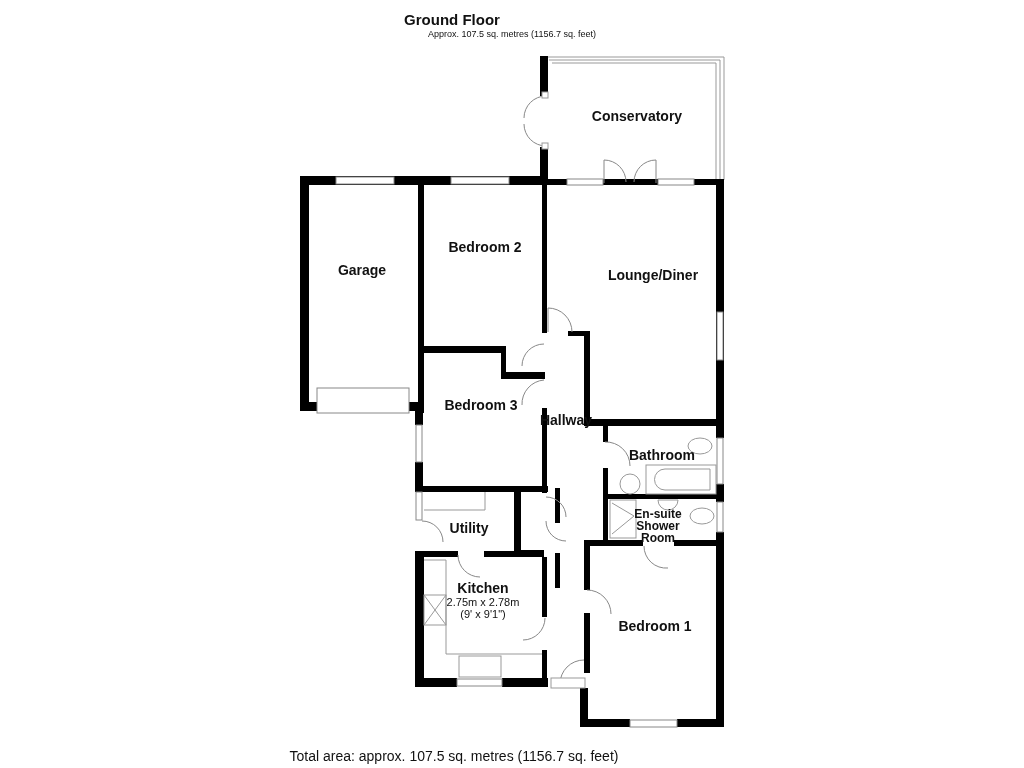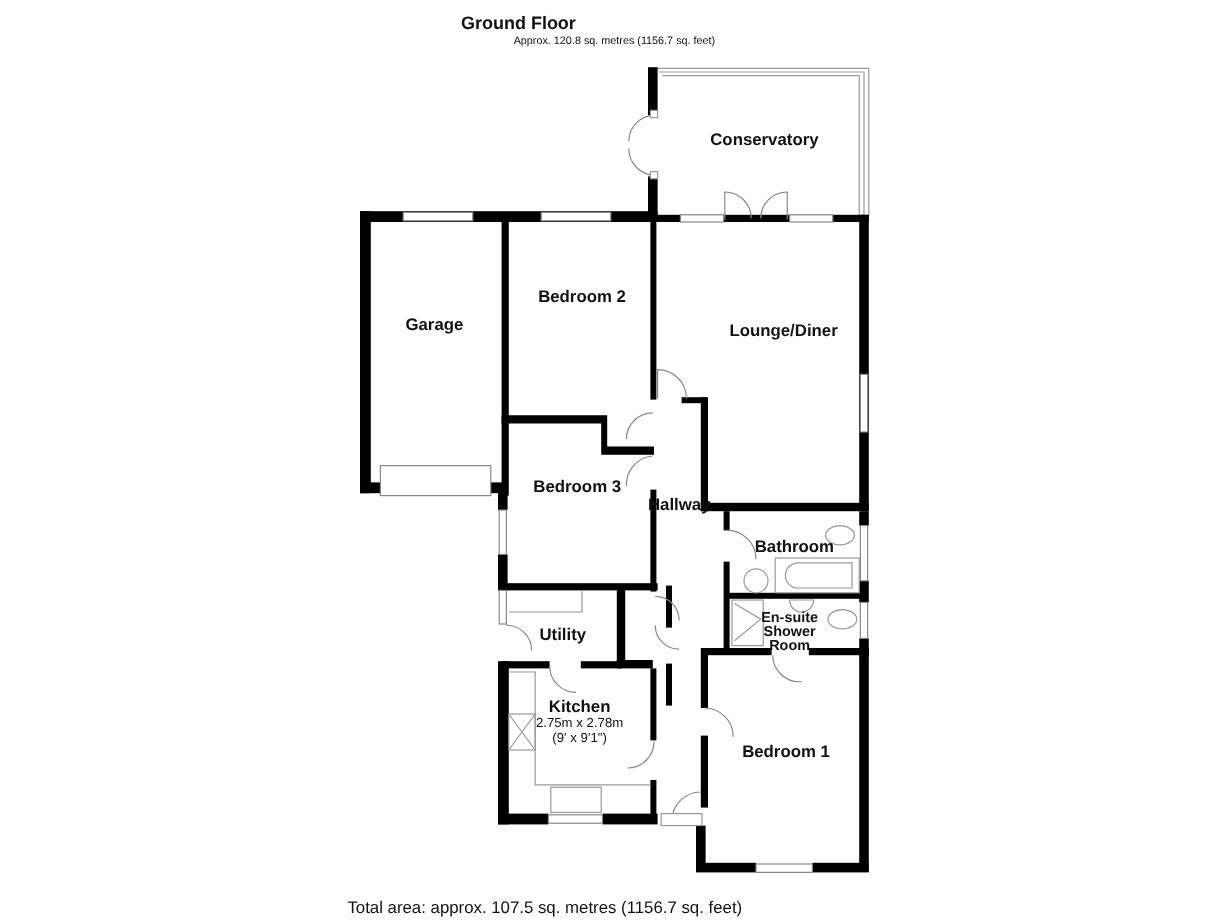--- a/index.html
+++ b/index.html
@@ -1,34 +1,34 @@
 <!DOCTYPE html>
 <html><head>
 <meta charset="utf-8">
 <style>
   html, body { margin: 0; padding: 0; background: #ffffff; }
   body { width: 1024px; height: 768px; position: relative; overflow: hidden; font-family: "Liberation Sans", sans-serif; color: #111; }
-  .title { position: absolute; left: 0; width: 864px; top: 11px; text-align: center; font-size: 15px; font-weight: bold; }
+  .title { position: absolute; left: 0; width: 864px; top: 11px; text-align: center; font-size: 15px; font-weight: bold; padding-left: 20px; }
   .subtitle { position: absolute; left: 0; width: 1024px; top: 29px; text-align: center; font-size: 9px; }
   .footer { position: absolute; left: 0; width: 908px; top: 748px; text-align: center; font-size: 14px; }
   svg#plan { position: absolute; left: 0; top: 0; }
   .room-label { font-family: "Liberation Sans", sans-serif; font-weight: bold; font-size: 14px; fill: #111; }
   .room-label-sm { font-family: "Liberation Sans", sans-serif; font-weight: bold; font-size: 12px; fill: #111; }
   .dim-label { font-family: "Liberation Sans", sans-serif; font-size: 11px; fill: #111; }
   .wall { fill: #000; }
   .win { fill: #fff; stroke: #888; stroke-width: 1; }
   .thin { fill: none; stroke: #999; stroke-width: 1; }
   .door { fill: none; stroke: #888; stroke-width: 1; }
   .fixture { fill: #fff; stroke: #999; stroke-width: 1; }
 </style>
 </head>
 <body>
 
 <div class="title">Ground Floor</div>
-<div class="subtitle">Approx. 120.8 sq. metres (1156.7 sq. feet)</div>
+<div class="subtitle">Approx. 107.5 sq. metres (1156.7 sq. feet)</div>
 
 <svg id="plan" width="1024" height="768" viewBox="0 0 1024 768">
 
   <g>
 
     <path class="thin" d="M546 57 L724 57 L724 180"></path>
     <path class="thin" d="M549 60 L720 60 L720 180"></path>
     <path class="thin" d="M552 63 L716 63 L716 180"></path>
     <rect class="wall" x="540" y="56" width="8" height="40"></rect>
     <rect class="wall" x="540" y="147" width="8" height="35"></rect>

